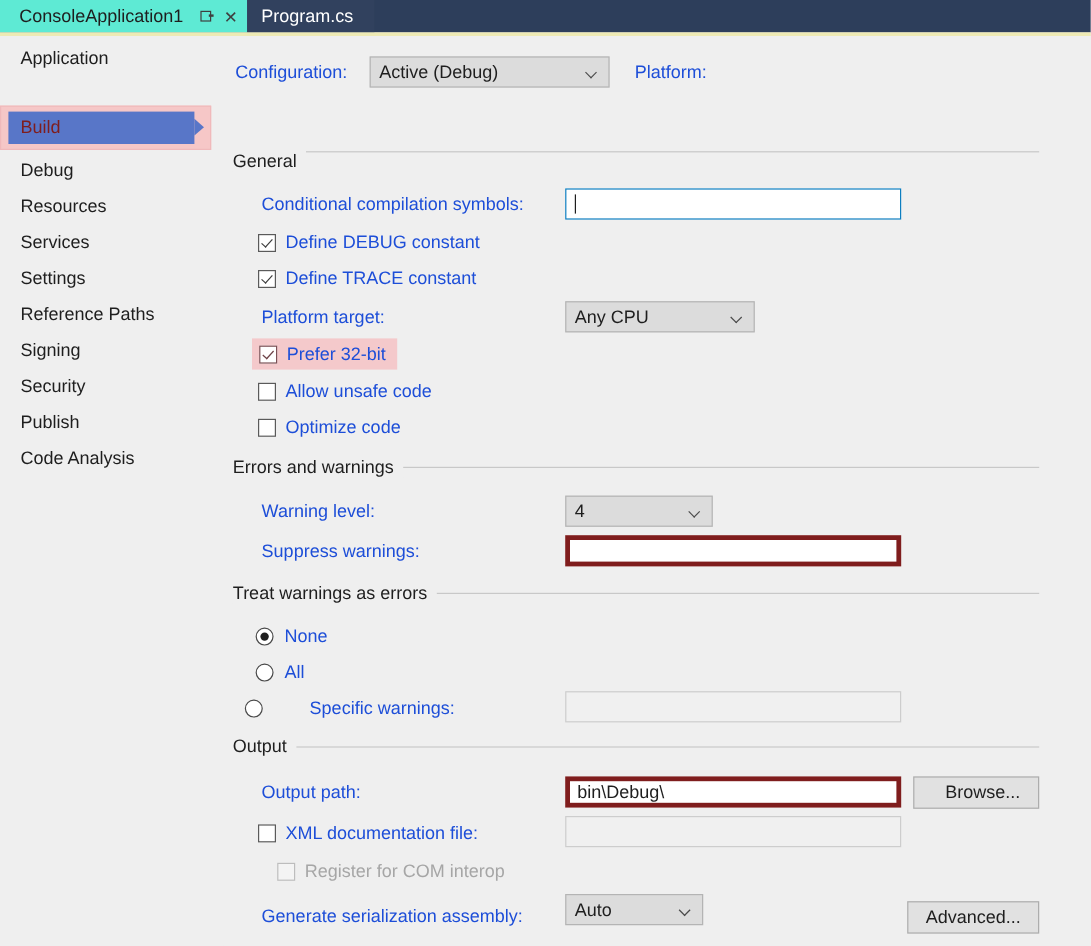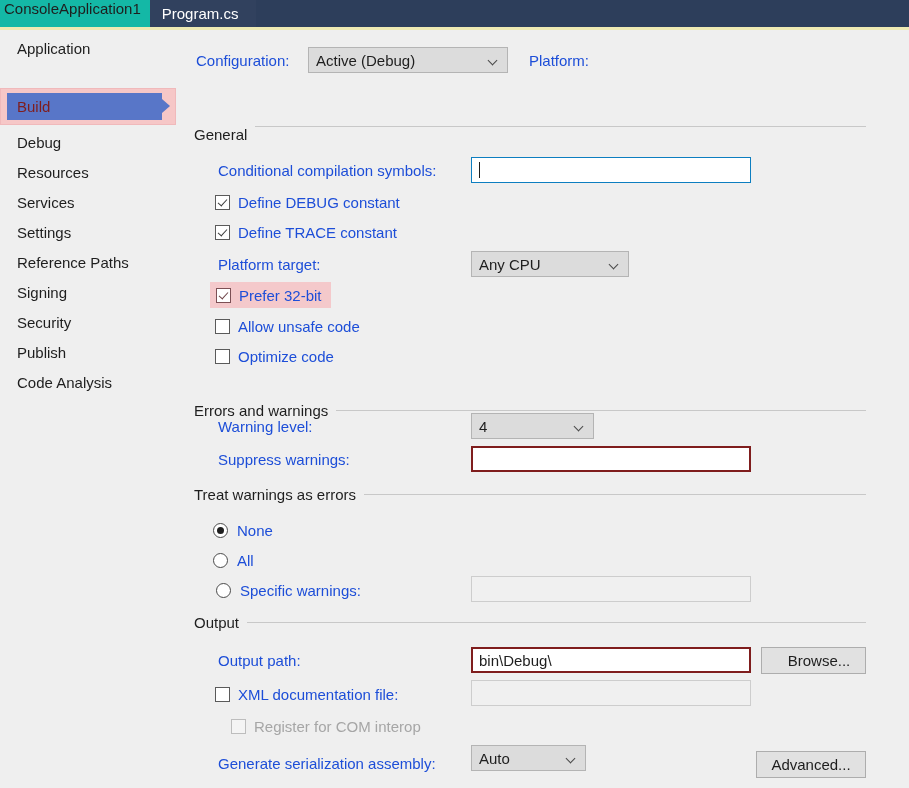--- a/index.html
+++ b/index.html
@@ -23,25 +23,24 @@
     background: #2d3e5b;
     display: flex; align-items: stretch;
   }
   .tab {
     display: flex; align-items: center;
     height: 27px;
     font-size: 15px;
     white-space: nowrap;
   }
   .tab-doc {
-    background: #14b8a6;
-    color: #1e1e1e;
-    padding: 0 7px 0 4px;
+    background: #5eead4;
+    color: #1e1e1e;
+    padding: 0 7px 0 16px;
     gap: 9px;
-    flex-direction: column;
   }
   .tab-doc .tab-title { margin-right: 2px; }
   .tab-icon {
     font-size: 14px;
     color: #3f3f3f;
     line-height: 1;
     display: inline-flex; align-items: center; justify-content: center;
     width: 13px; height: 16px;
   }
   .pin-glyph {
@@ -181,21 +180,21 @@
     border-right: 1.3px solid #4a4a4a;
     border-bottom: 1.3px solid #4a4a4a;
     transform: rotate(45deg);
   }
 
   
   .tbox {
     position: absolute;
     height: 26px;
     background: #ffffff;
-    border: 2px solid #7f1d1d;
+    border: 4px solid #7f1d1d;
     display: flex; align-items: center;
     font-size: 15px;
     color: #1e1e1e;
     padding-left: 6px;
     white-space: nowrap;
   }
   .tbox.focused {
     border: 1px solid #0d7ec0;
   }
   .tbox.readonly {
@@ -398,21 +397,21 @@
       <div class="chkrow" style="left:29px; top:285px;">
         <span class="chkbox"></span>
         <span class="lbl">Allow unsafe code</span>
       </div>
 
       <div class="chkrow" style="left:29px; top:315px;">
         <span class="chkbox"></span>
         <span class="lbl">Optimize code</span>
       </div>
 
-      <div class="abs" style="left:8px; top:372px; display:flex; align-items:center; width:672px;">
+      <div class="abs" style="left:8px; top:351px; display:flex; align-items:center; width:672px;">
         <span class="group-title">Errors and warnings</span>
         <span class="group-rule" style="flex:1;"></span>
       </div>
 
       <div class="abs lbl" style="left:32px; top:388px;">Warning level:</div>
       <div class="combo" style="left:285px; top:383px; width:123px;">
         <span>4</span>
         <span class="chev"></span>
       </div>
 
@@ -429,21 +428,21 @@
       <div class="radrow" style="left:27px; top:489px;">
         <span class="radio selected"></span>
         <span class="lbl">None</span>
       </div>
 
       <div class="radrow" style="left:27px; top:519px;">
         <span class="radio"></span>
         <span class="lbl">All</span>
       </div>
 
-      <div class="radrow" style="left:30px; top:549px;">
+      <div class="radrow" style="left:18px; top:549px;gap:30px;">
         <span class="radio"></span>
         <span class="lbl">Specific warnings:</span>
       </div>
       <div class="tbox readonly" style="left:285px; top:546px; width:280px;">
         <span></span>
       </div>
 
       <div class="abs" style="left:8px; top:584px; display:flex; align-items:center; width:672px;">
         <span class="group-title">Output</span>
         <span class="group-rule" style="flex:1;"></span>

